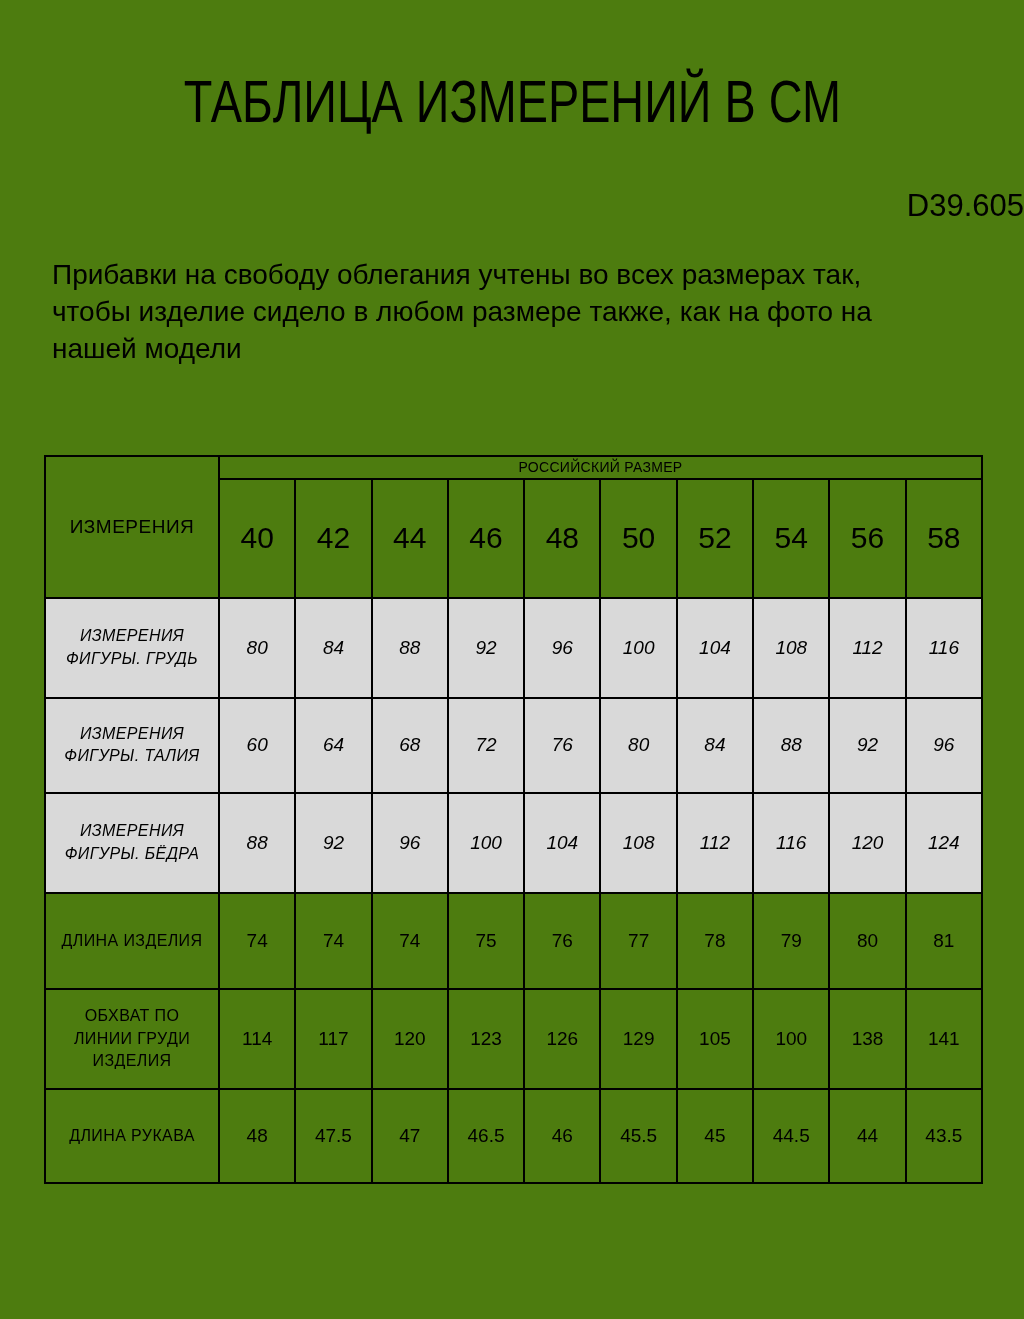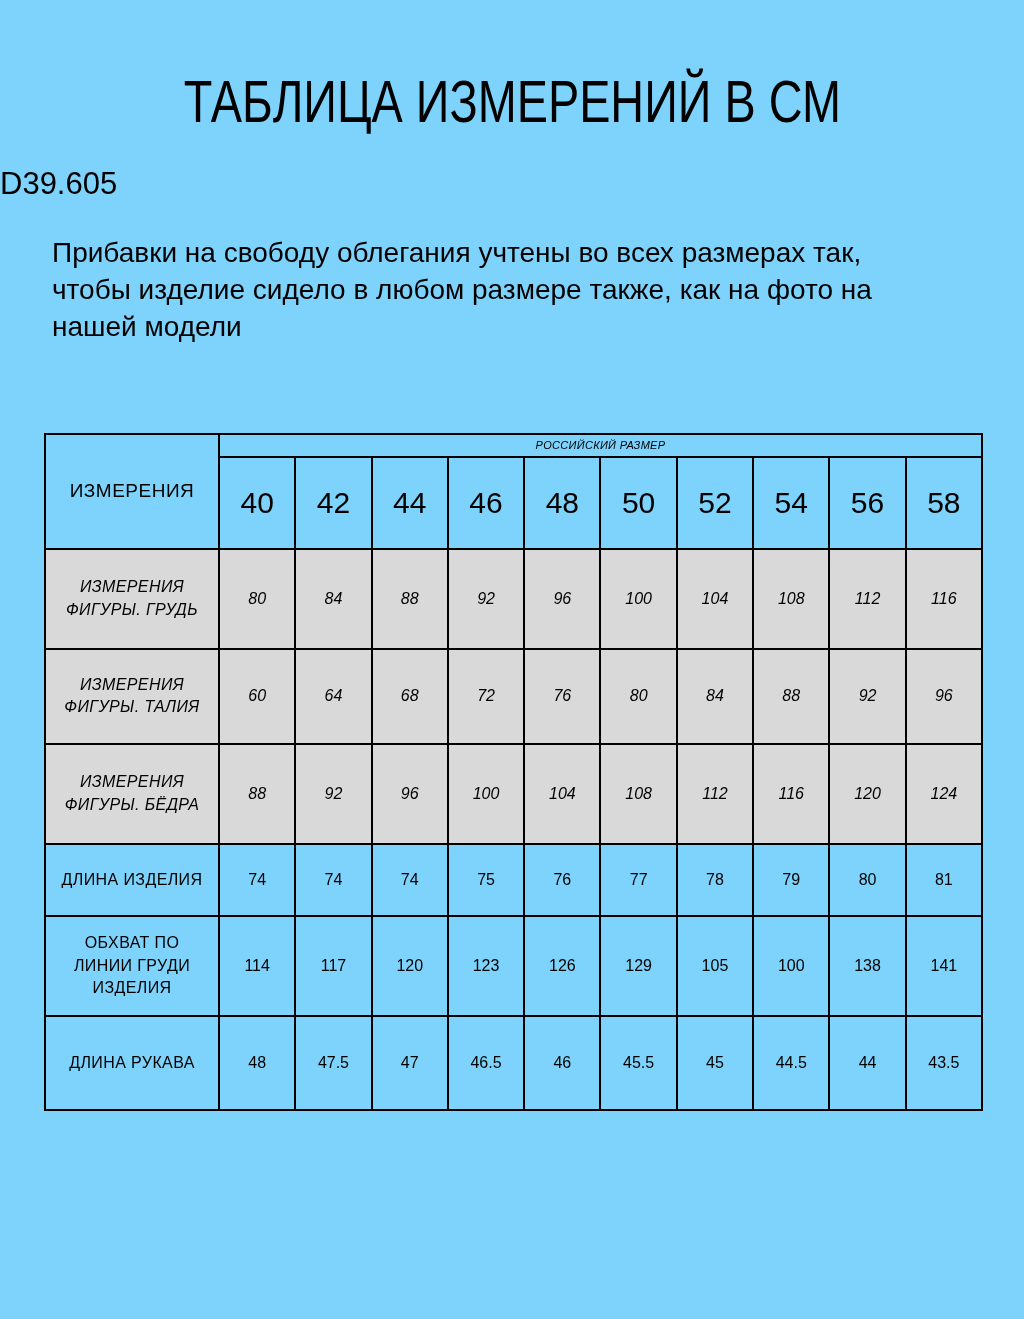--- a/index.html
+++ b/index.html
@@ -3,40 +3,40 @@
 <meta charset="utf-8">
 <style>
   * { box-sizing: border-box; }
   html, body { margin: 0; padding: 0; background: #ffffff; }
   body { font-family: "Liberation Sans", sans-serif; color: #000000; }
   .page {
     position: relative;
     width: 1024px;
     height: 1319px;
     margin: 0 auto;
-    background: #7dd3fc;
+    background: #4d7c0f;
     overflow: hidden;
   }
   .title {
     margin: 0;
     padding-top: 72px;
     text-align: center;
     font-weight: 400;
     line-height: 1;
   }
   .title .stretch {
     display: inline-block;
     font-size: 60px;
     transform: scaleX(0.78);
     transform-origin: 50% 50%;
     white-space: nowrap;
   }
   .article {
-    margin-top: 36px;
-    text-align: left;
+    margin-top: 58px;
+    text-align: right;
     font-size: 31px;
     line-height: 1;
   }
   .note {
     margin: 36px auto 0;
     max-width: 920px;
     text-align: left;
     font-size: 28px;
     line-height: 1.32;
     white-space: pre-line;
@@ -49,42 +49,41 @@
   }
   table.size-table col.label-col { width: 174px; }
   table.size-table th, table.size-table td {
     border: 2px solid #000000;
     text-align: center;
     vertical-align: middle;
     padding: 2px 4px;
     font-weight: 400;
   }
   tr.group-row { height: 23px; }
-  tr.sizes-row { height: 92px; }
+  tr.sizes-row { height: 119px; }
   th.corner {
     font-size: 19px;
     letter-spacing: 0.5px;
   }
   th.group {
-    font-size: 11px;
+    font-size: 14px;
     letter-spacing: 0.3px;
-    font-style: italic;
   }
   th.size-cell {
     font-size: 30px;
     font-weight: 700;
   }
   th.row-label {
     font-size: 16px;
     letter-spacing: 0.4px;
     line-height: 1.4;
     white-space: pre-line;
     padding: 4px 6px;
   }
-  td.value { font-size: 16px; }
+  td.value { font-size: 19px; }
   .shaded {
     background: #d9d9d9;
     font-style: italic;
   }
 </style>
 </head>
 <body>
 
 <div class="page">
 
@@ -164,21 +163,21 @@
           <td class="value shaded">92</td>
           <td class="value shaded">96</td>
           <td class="value shaded">100</td>
           <td class="value shaded">104</td>
           <td class="value shaded">108</td>
           <td class="value shaded">112</td>
           <td class="value shaded">116</td>
           <td class="value shaded">120</td>
           <td class="value shaded">124</td>
         </tr>
-        <tr style="height: 72px;">
+        <tr style="height: 96px;">
           <th class="row-label">ДЛИНА ИЗДЕЛИЯ</th>
           <td class="value">74</td>
           <td class="value">74</td>
           <td class="value">74</td>
           <td class="value">75</td>
           <td class="value">76</td>
           <td class="value">77</td>
           <td class="value">78</td>
           <td class="value">79</td>
           <td class="value">80</td>

